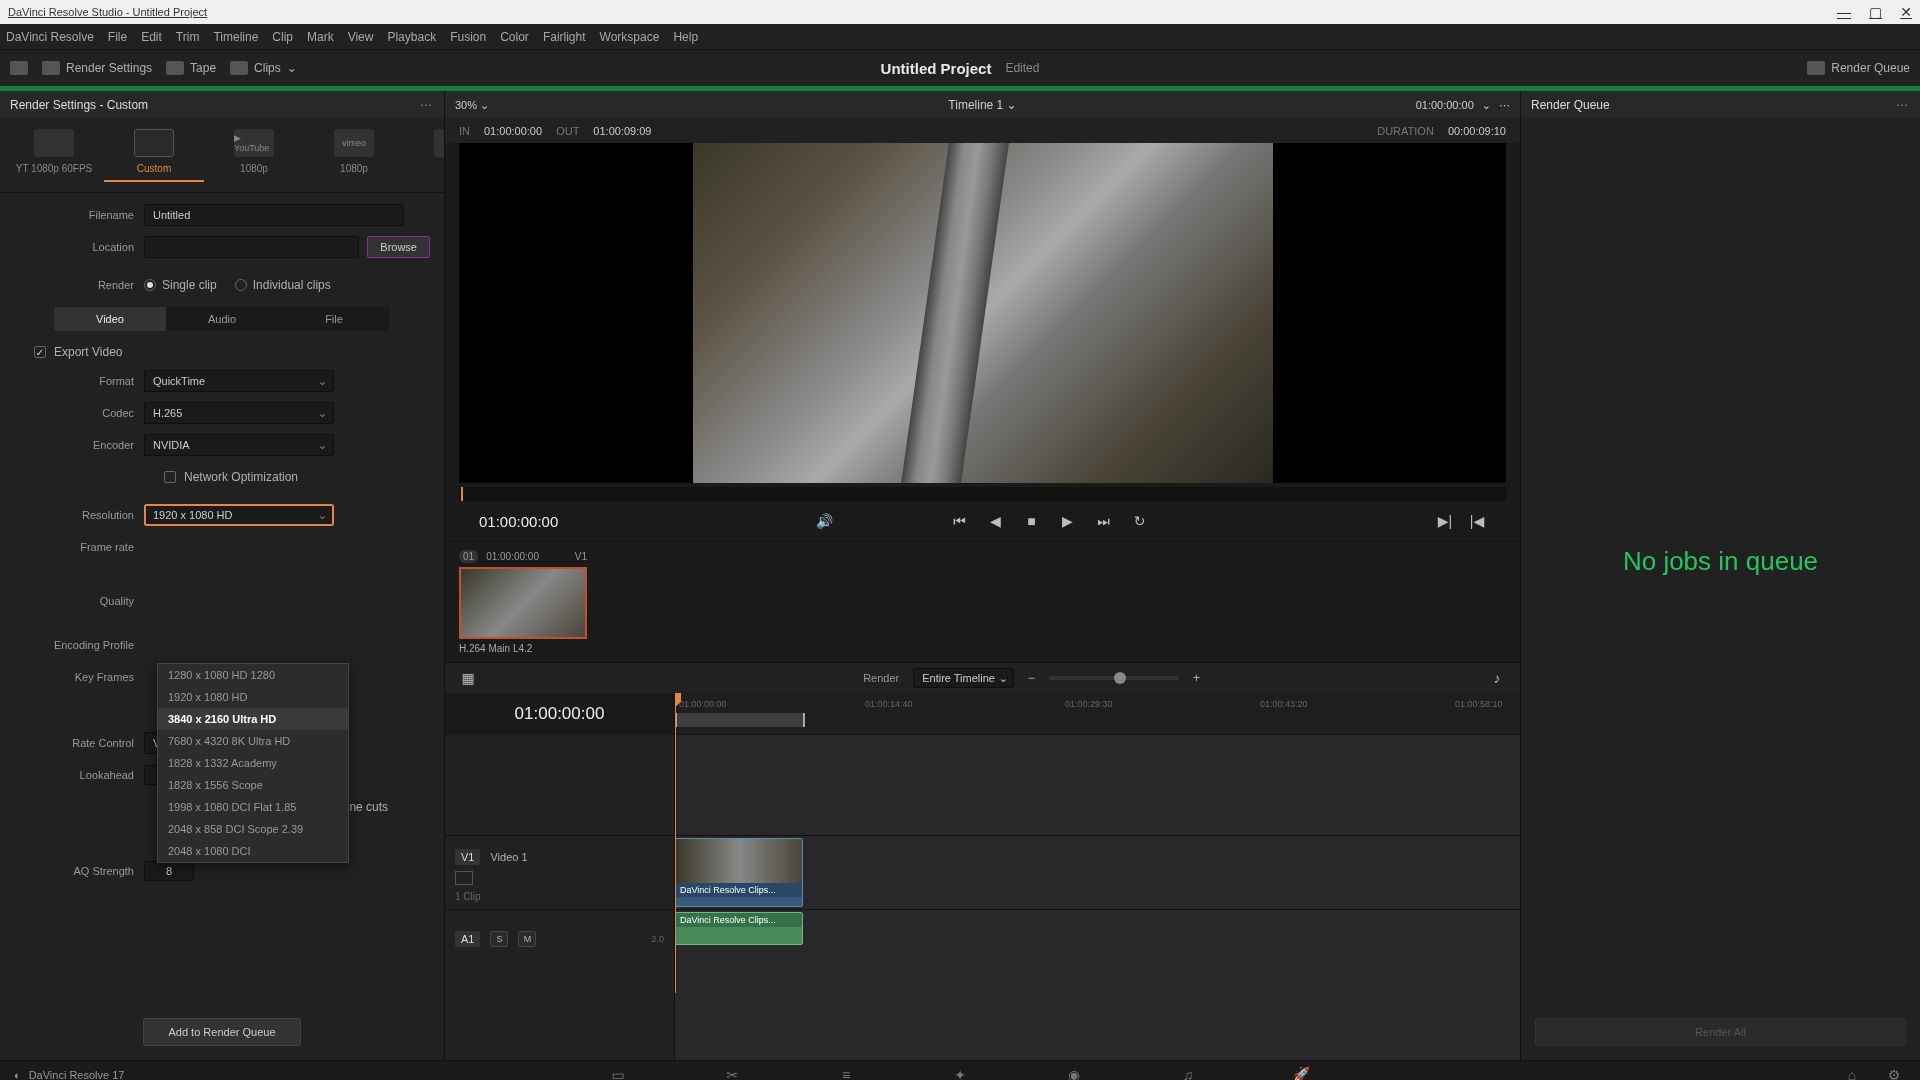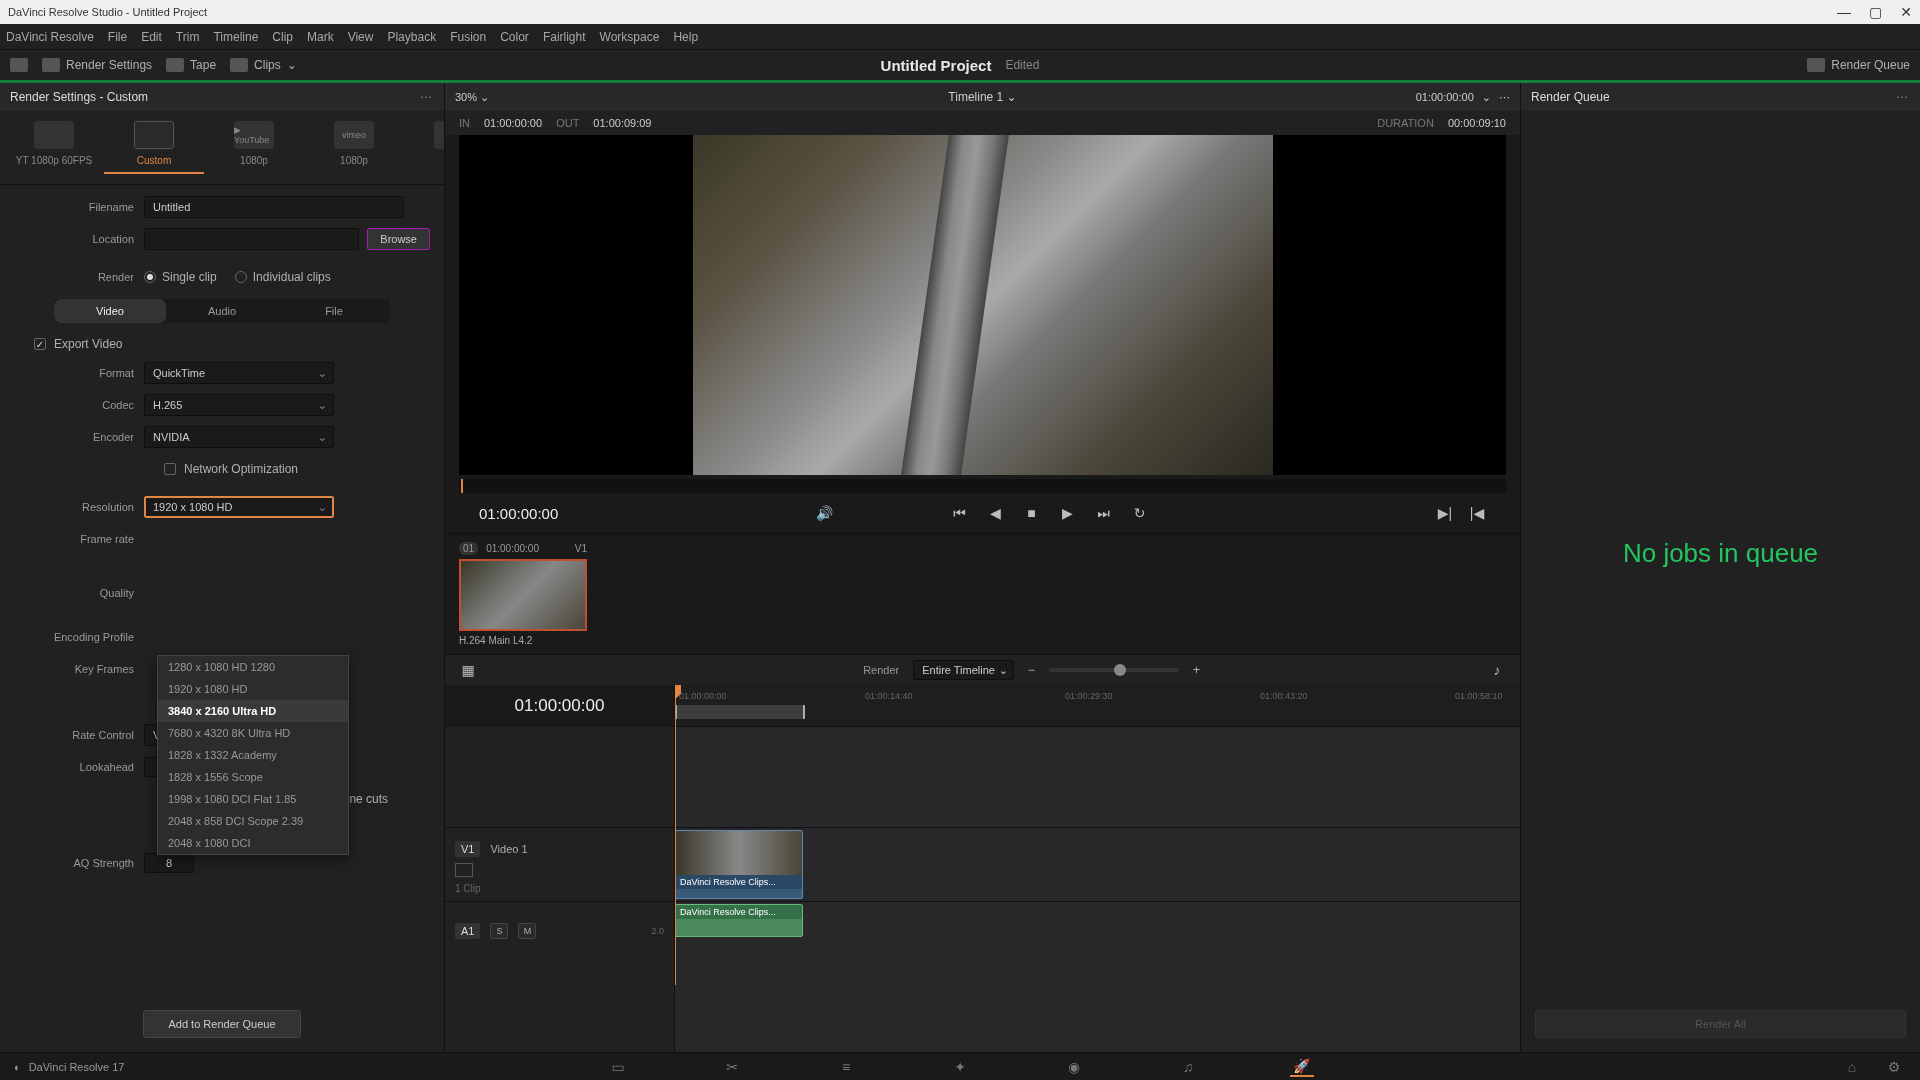--- a/index.html
+++ b/index.html
@@ -1,28 +1,28 @@
 <!DOCTYPE html>
 <html><head>
 <meta charset="utf-8">
 <style>
 * { margin: 0; padding: 0; box-sizing: border-box; font-family: Arial, sans-serif; }
 body { background: #1a1a1a; color: #b0b0b0; font-size: 12px; overflow: hidden; width: 1920px; height: 1080px; position: relative; }
 
 
-.titlebar { height: 24px; background: #f0f0f0; color: #333; display: flex; align-items: center; justify-content: space-between; padding: 0 8px; font-size: 11px; }
+.titlebar { height: 24px; background: #f0f0f0; color: #333; display: flex; align-items: center; justify-content: space-between; padding: 0 8px; font-size: 11px; text-decoration: underline; }
 .titlebar .window-controls { display: flex; gap: 18px; }
 .titlebar .window-controls span { cursor: pointer; font-size: 14px; }
 
 
 .menubar { height: 25px; background: #212121; display: flex; align-items: center; padding: 0 6px; gap: 14px; font-size: 12px; }
 .menubar span { cursor: pointer; color: #a8a8a8; }
 
 
-.toolbar { height: 34px; background: #212121; border-top: 1px solid #111; border-bottom: 3px solid #15803d; display: flex; align-items: center; padding: 0 10px; position: relative; }
+.toolbar { height: 42px; background: #212121; border-top: 1px solid #111; border-bottom: 5px solid #15803d; display: flex; align-items: center; padding: 0 10px; position: relative; }
 .toolbar .left { display: flex; align-items: center; gap: 14px; }
 .toolbar .center { position: absolute; left: 50%; transform: translateX(-50%); display: flex; align-items: center; gap: 14px; }
 .toolbar .right { margin-left: auto; display: flex; align-items: center; gap: 10px; }
 .tb-btn { display: flex; align-items: center; gap: 6px; color: #b0b0b0; cursor: pointer; }
 .tb-icon { width: 18px; height: 14px; background: #555; border-radius: 2px; }
 .project-title { color: #e8e8e8; font-size: 15px; font-weight: bold; }
 .edited-tag { color: #888; font-size: 12px; }
 
 
 .main { display: flex; height: calc(100% - 24px - 25px - 34px - 28px); }
@@ -45,21 +45,21 @@
 .form-row { display: flex; align-items: center; margin-bottom: 8px; min-height: 24px; }
 .form-label { width: 130px; text-align: right; padding-right: 10px; color: #999; font-size: 11px; }
 .form-input { flex: 1; max-width: 260px; background: #1a1a1a; border: 1px solid #0e0e0e; color: #ccc; padding: 4px 8px; font-size: 11px; border-radius: 2px; height: 22px; }
 .browse-btn { margin-left: 8px; background: #333; border: 1px solid #a21caf; color: #ccc; padding: 4px 12px; font-size: 11px; cursor: pointer; border-radius: 2px; }
 .radio-row { display: flex; align-items: center; gap: 18px; margin-left: 0; }
 .radio-opt { display: flex; align-items: center; gap: 6px; cursor: pointer; }
 .radio-circle { width: 12px; height: 12px; border-radius: 50%; border: 1px solid #666; display: flex; align-items: center; justify-content: center; }
 .radio-circle.on::after { content: ''; width: 6px; height: 6px; border-radius: 50%; background: #ddd; }
 
 .tab-row { display: flex; background: #1a1a1a; border-radius: 3px; margin: 10px 40px 14px 40px; overflow: hidden; }
-.sub-tab { flex: 1; text-align: center; padding: 6px 0; cursor: pointer; color: #999; font-size: 11px; border-radius: 7px; }
+.sub-tab { flex: 1; text-align: center; padding: 6px 0; cursor: pointer; color: #999; font-size: 11px; }
 .sub-tab.active { background: #333; color: #eee; }
 
 .checkbox-row { display: flex; align-items: center; gap: 8px; margin-bottom: 10px; cursor: pointer; padding-left: 20px; }
 .checkbox { width: 12px; height: 12px; border: 1px solid #666; border-radius: 2px; display: flex; align-items: center; justify-content: center; font-size: 10px; color: #ddd; }
 .checkbox.on::after { content: '✓'; }
 
 .dropdown { flex: 1; max-width: 190px; background: #1a1a1a; border: 1px solid #0e0e0e; color: #ccc; padding: 4px 8px; font-size: 11px; border-radius: 2px; position: relative; cursor: pointer; height: 22px; display: flex; align-items: center; }
 .dropdown::after { content: '⌄'; position: absolute; right: 6px; color: #888; }
 .dropdown.highlighted { border: 1px solid #e28743; box-shadow: 0 0 0 1px #e28743 inset; }
 

